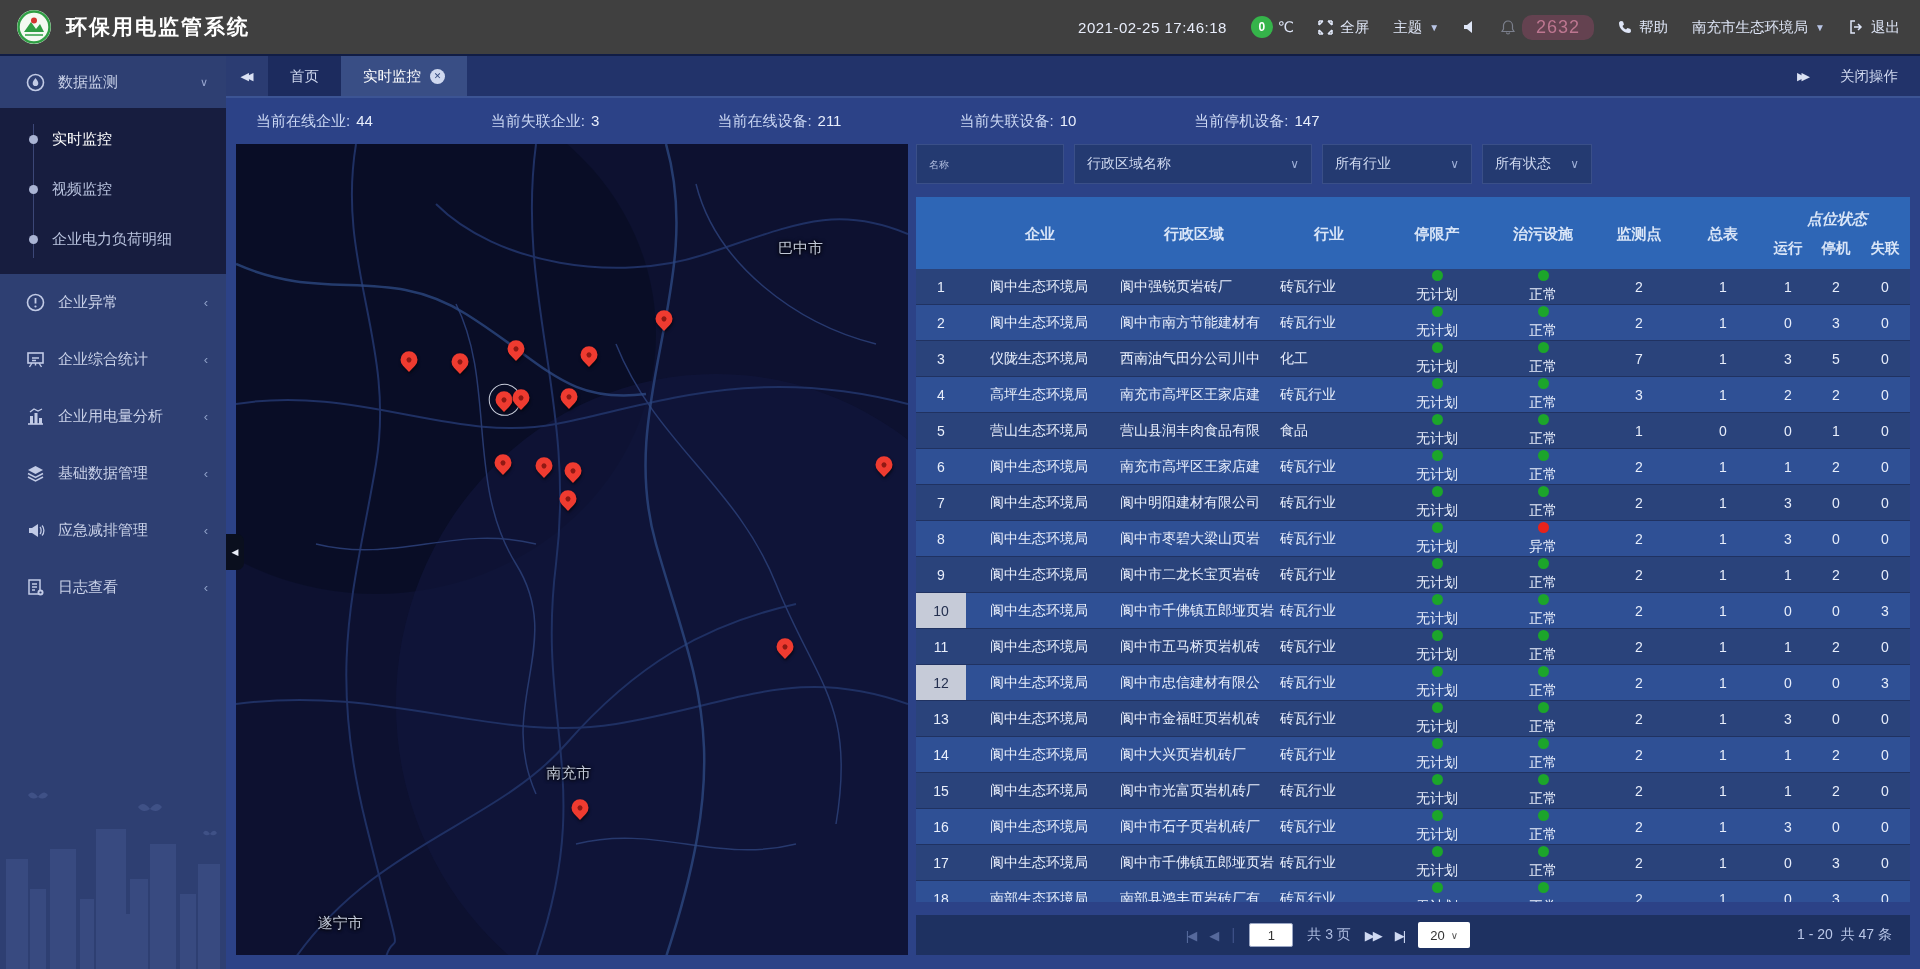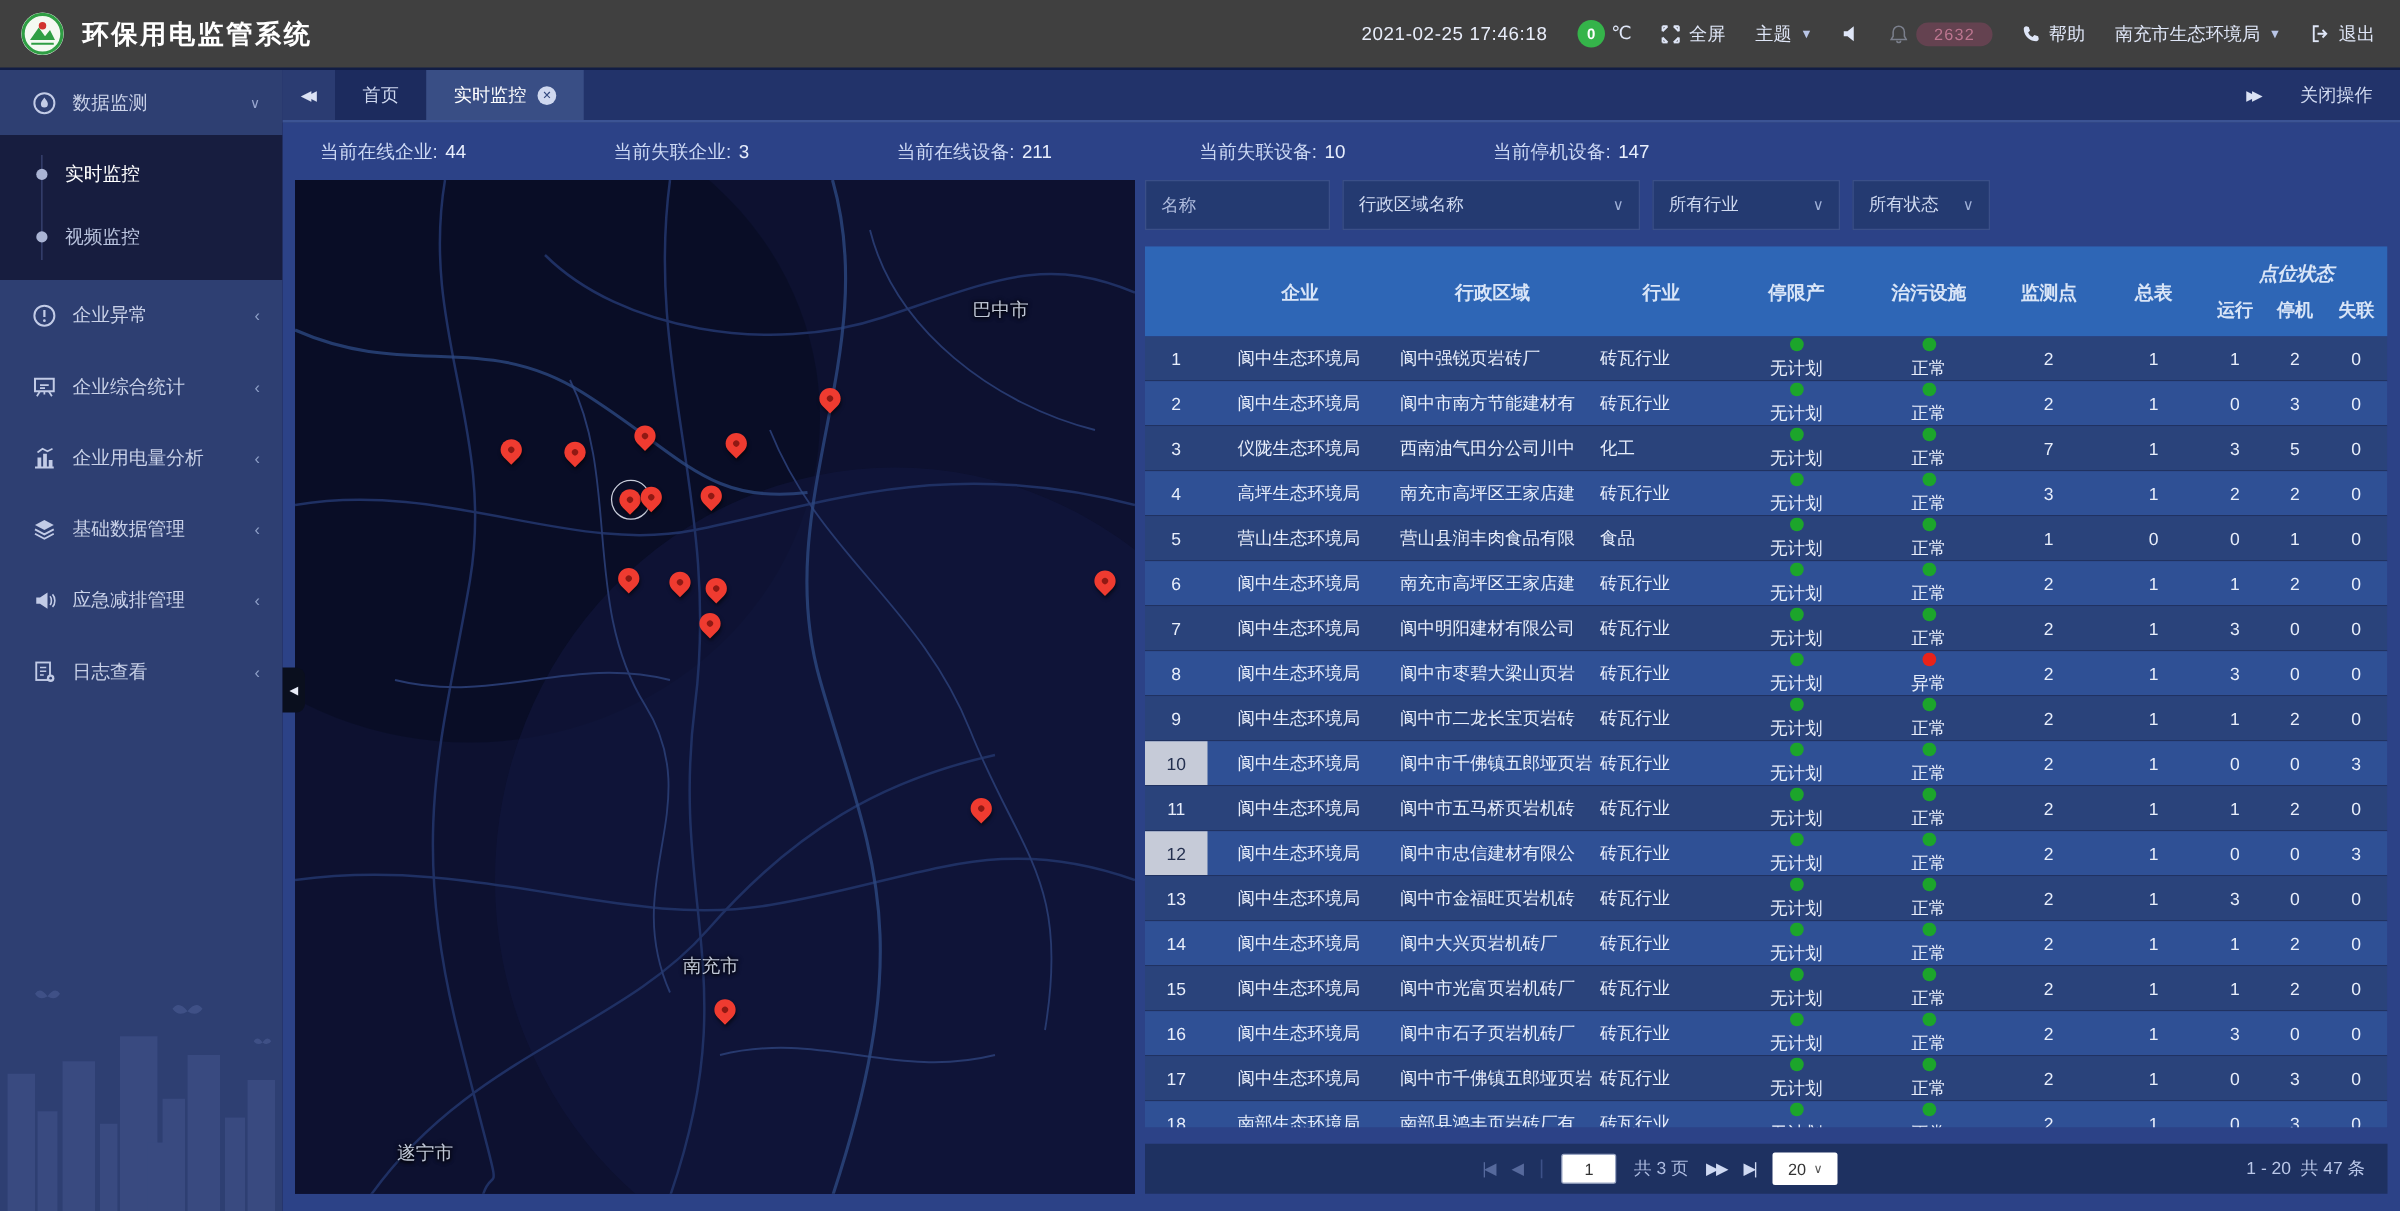--- a/index.html
+++ b/index.html
@@ -14,21 +14,21 @@
   .app-title { font-size:21px; font-weight:bold; letter-spacing:2px; color:#ffffff; }
   .topbar-right { margin-left:auto; display:flex; align-items:center; gap:24px; font-size:14.5px; color:#dfe6f7; }
   .datetime { font-size:15px; color:#e8edfa; letter-spacing:.5px; }
   .temp { display:flex; align-items:center; gap:5px; }
   .temp-circle { width:22px; height:22px; border-radius:50%; background:#35b44a; color:#fff;
     font-size:12px; display:flex; align-items:center; justify-content:center; font-weight:bold; }
   .tb-item { display:flex; align-items:center; gap:7px; cursor:pointer; white-space:nowrap; }
   .tb-item svg { display:block; }
   .caret { font-size:10px; color:#b9c5e6; }
   .alarm-pill { background:rgba(186,74,118,.30); color:#bd7690; border-radius:10px;
-    padding:2px 14px; font-size:13px; letter-spacing:1px; }
+    padding:2px 14px; font-size:18px; letter-spacing:1px; }
   .bell { opacity:.45; }
 
   
   .main { flex:1; display:flex; min-height:0; position:relative; }
 
   
   .sidebar { width:226px; background:#2e3f72; color:#c9d1e8; flex:0 0 auto;
     position:relative; overflow:hidden; font-size:15px; }
   .menu-group-header { height:52px; display:flex; align-items:center; padding:0 18px 0 26px; gap:13px; cursor:pointer; }
   .menu-group-header .chev { margin-left:auto; color:#98a6cf; font-size:11px; }
@@ -78,21 +78,21 @@
     box-shadow:-1px 2px 3px rgba(0,0,0,.55); cursor:pointer; }
   .pin::after { content:''; position:absolute; width:5px; height:5px; border-radius:50%;
     background:#901913; left:6px; top:6px; }
   .pin.ring::before { content:''; position:absolute; left:50%; top:50%; width:30px; height:30px;
     border:1px solid rgba(235,240,252,.85); border-radius:50%; transform:translate(-50%,-50%); }
 
   
   .rightpanel { flex:1; display:flex; flex-direction:column; gap:13px; min-width:0; }
   .filters { height:40px; display:flex; gap:10px; flex:0 0 auto; }
   .f-input { width:148px; background:#243a71; border:1px solid #3a4f88; color:#d4ddf2;
-    padding:0 12px; font-size:14px; outline:none; font-family:inherit; }
+    padding:0 12px; font-size:10px; outline:none; font-family:inherit; }
   .f-input::placeholder { color:#aebbdd; }
   .f-select { background:#243a71; border:1px solid #3a4f88; color:#cfd9f0; font-size:14px;
     display:flex; align-items:center; padding:0 12px; cursor:pointer; }
   .f-select .sel-chev { margin-left:auto; color:#9fb0d8; font-size:12px; padding-left:14px; }
   .f-region { width:238px; } .f-industry { width:150px; } .f-status { width:110px; }
 
   
   .tablewrap { flex:1; min-height:0; overflow:hidden; display:flex; flex-direction:column; }
   .grid-cols { display:grid; grid-template-columns:50px 148px 160px 110px 106px 106px 86px 82px 48px 48px 50px; }
   .thead { background:#2e66b6; color:#d9e5f7; font-weight:bold; font-size:15px;
@@ -214,20 +214,24 @@
       </div>
 
       <div class="submenu">
         <div class="submenu-item active">
           <span class="bullet"></span>
           <span>实时监控</span>
         </div>
         <div class="submenu-item">
           <span class="bullet"></span>
           <span>视频监控</span>
+        </div>
+        <div class="submenu-item">
+          <span class="bullet"></span>
+          <span>企业电力负荷明细</span>
         </div>
       </div>
 
       <div class="menu-item">
         <svg class="micon" viewBox="0 0 19 19">
           <circle cx="9.5" cy="9.5" r="8" fill="none" stroke="currentColor" stroke-width="1.6"></circle>
           <path d="M9.5 5 v5.5" stroke="currentColor" stroke-width="1.8"></path>
           <circle cx="9.5" cy="13.5" r="1.1" fill="currentColor"></circle>
         </svg>
         <span>企业异常</span>

